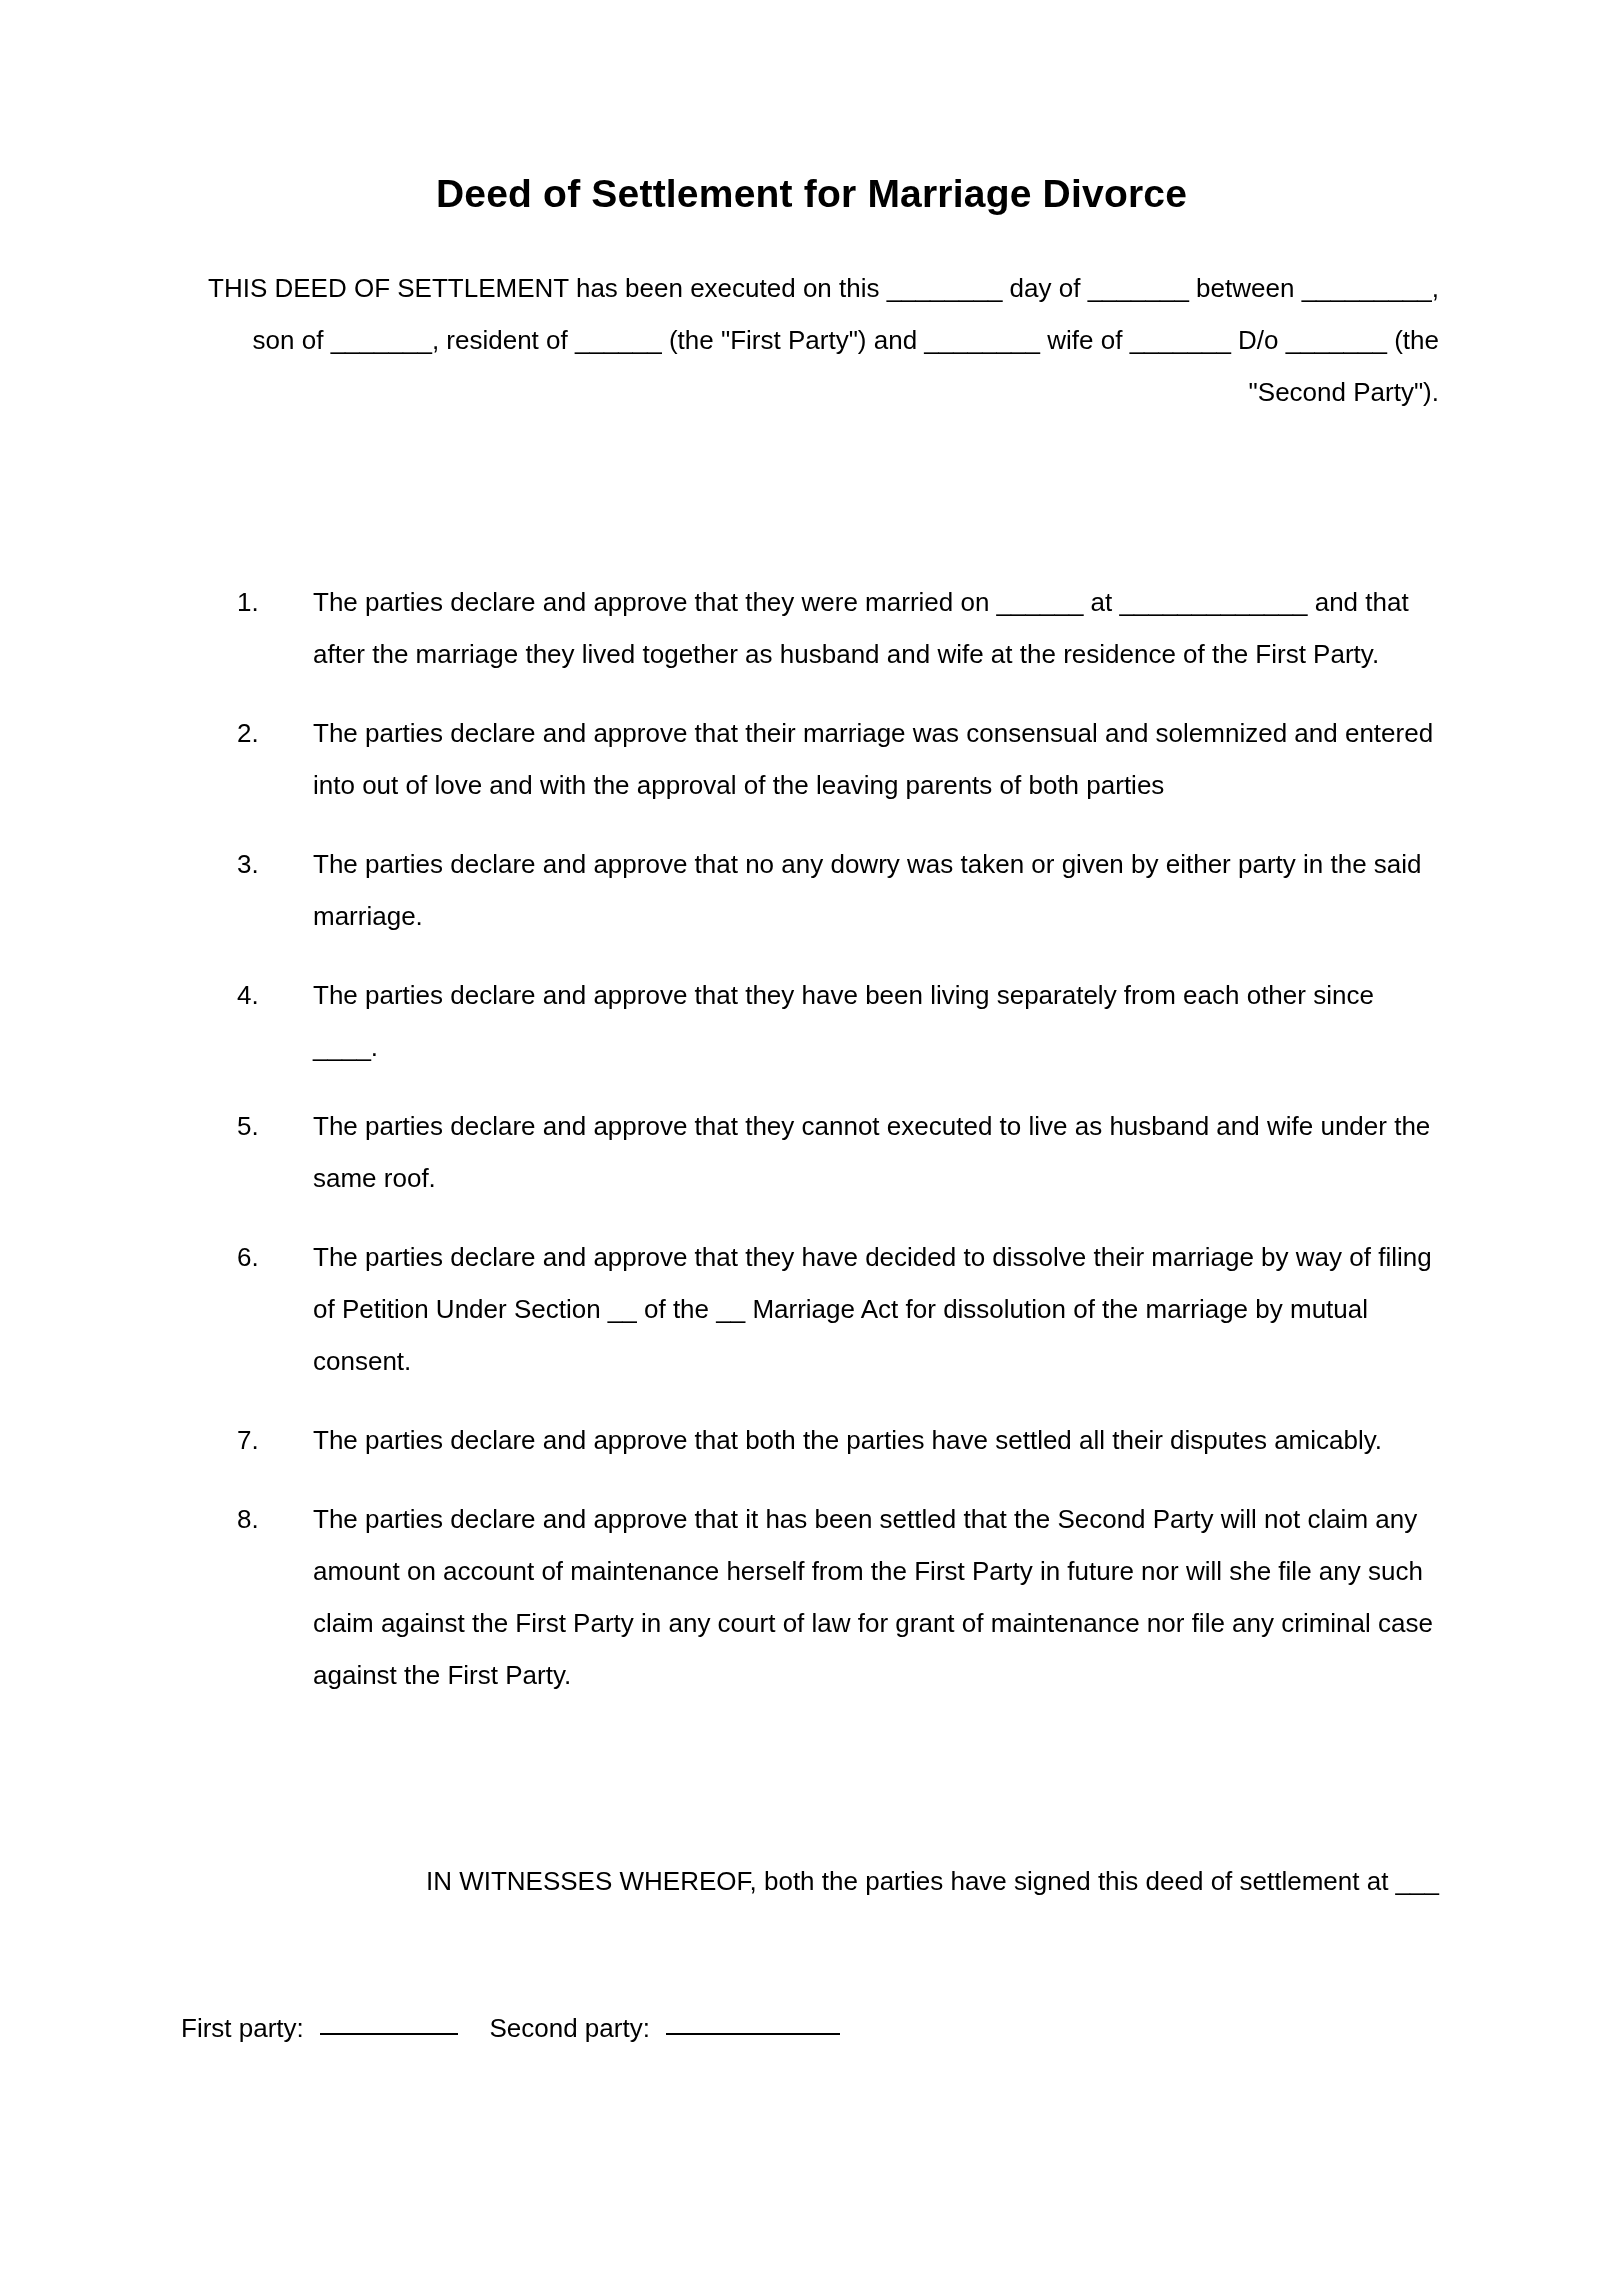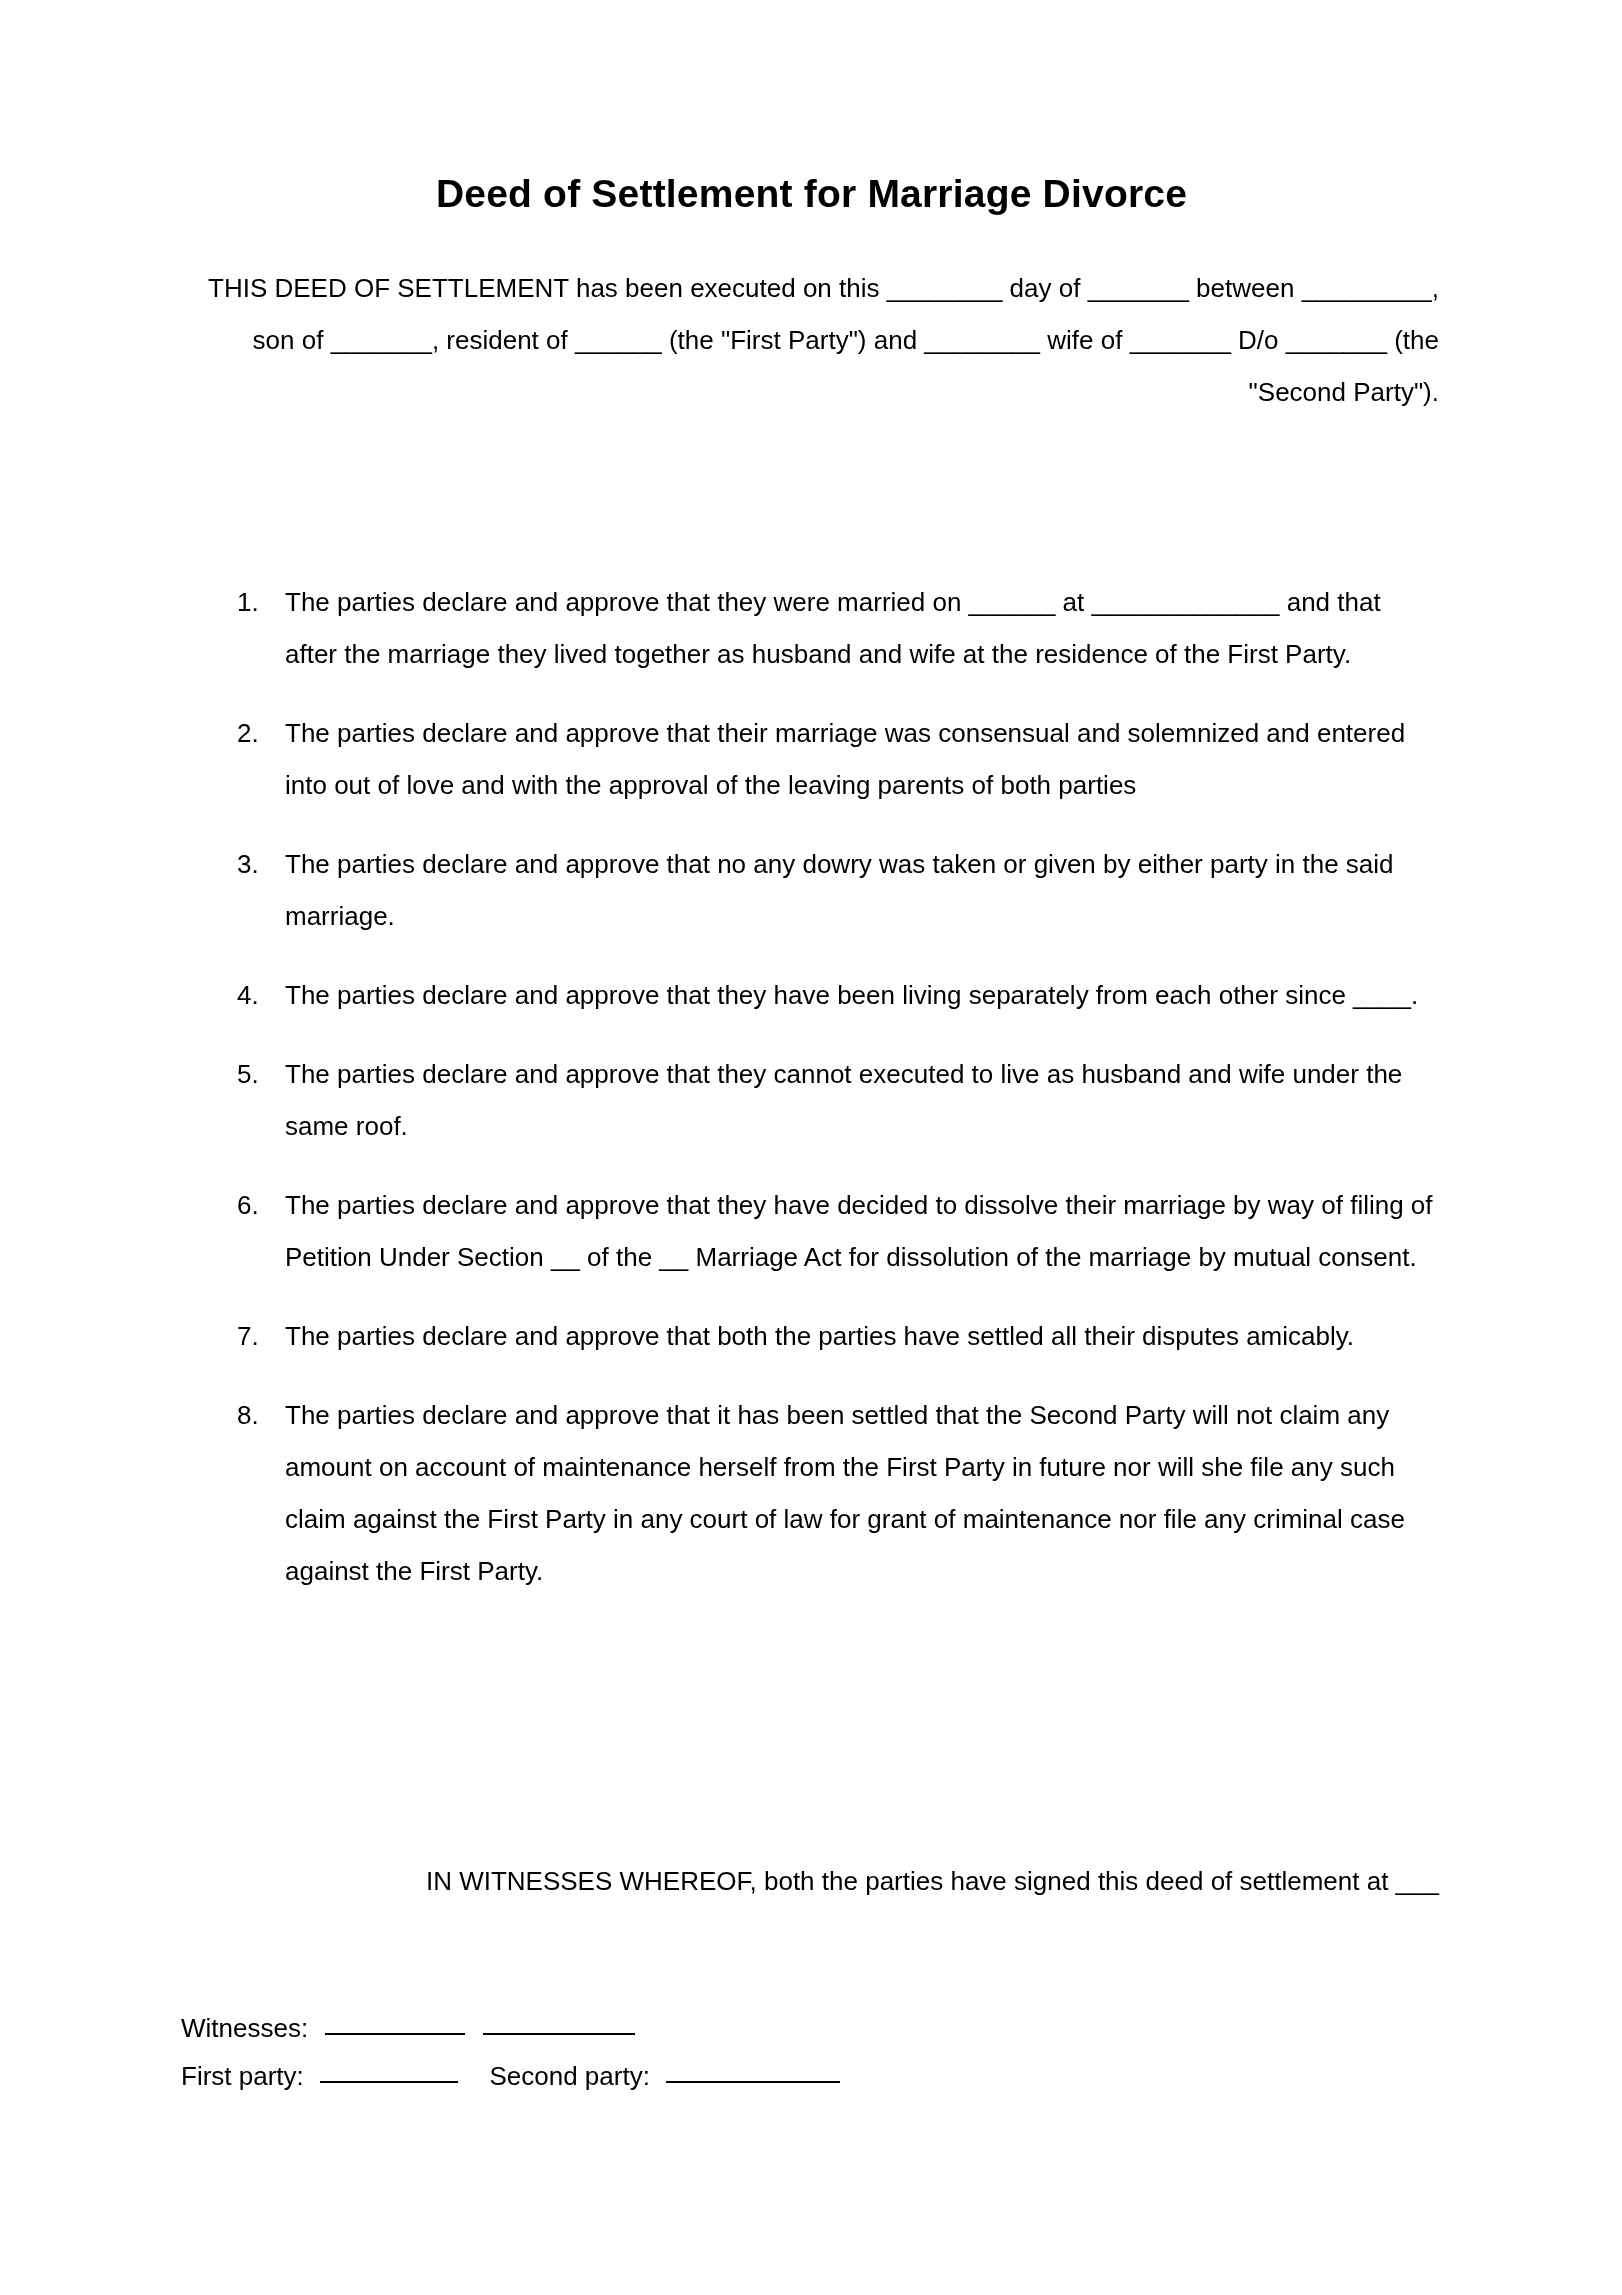--- a/index.html
+++ b/index.html
@@ -60,21 +60,21 @@
     margin-bottom: 27px;
   }
   .list-item:last-child { margin-bottom: 0; }
   .list-num {
     position: absolute;
     left: 56px;
     top: 0;
     width: 37px;
     text-align: left;
   }
-  .list-text { display: block; }
+  .list-text { display: block; margin-left: 28px; }
 
   .sign-block {
     position: absolute;
     left: 181px;
     top: 2004px;
     width: 1258px;
     font-size: 26px;
     line-height: 48px;
   }
   .sign-row { white-space: nowrap; }
@@ -142,23 +142,20 @@
       <span class="list-num">8.</span>
       <span class="list-text">The parties declare and approve that it has been settled that the Second Party will not claim any amount on account of maintenance herself from the First Party in future nor will she file any such claim against the First Party in any court of law for grant of maintenance nor file any criminal case against the First Party.</span>
     </li>
 
   </ol>
 
   <p class="body-block para" id="witness-para">IN WITNESSES WHEREOF, both the parties have signed this deed of settlement at ___</p>
 
   <div class="sign-block">
 
-    <div class="sign-row">
-      <span class="sign-label">Witnesses:</span><span class="spacer-sm"></span><span class="blank-line bl-w1"></span><span class="spacer-sm"></span><span class="blank-line bl-w2"></span>
-    </div>
 
     <div class="sign-row">
       <span class="sign-label">First party:</span><span class="spacer-sm"></span><span class="blank-line bl-w3"></span><span class="spacer-sm"></span><span class="spacer-sm"></span><span class="sign-label">Second party:</span><span class="spacer-sm"></span><span class="blank-line bl-w4"></span>
     </div>
 
   </div>
 
 </div>
 
 

